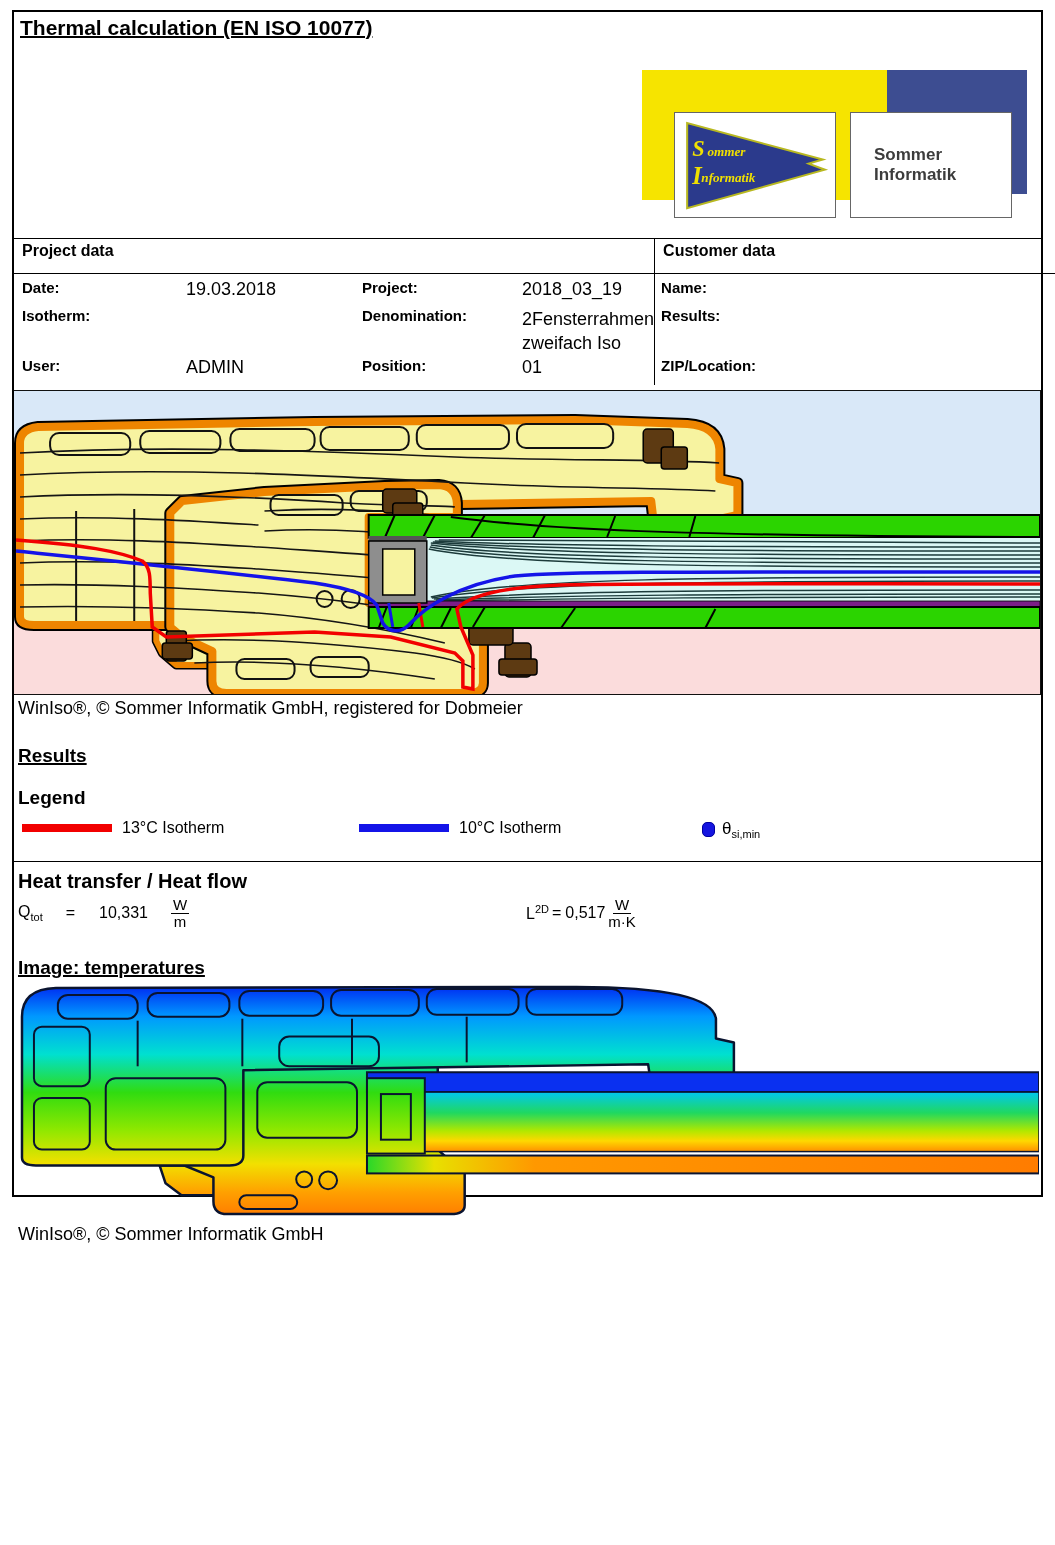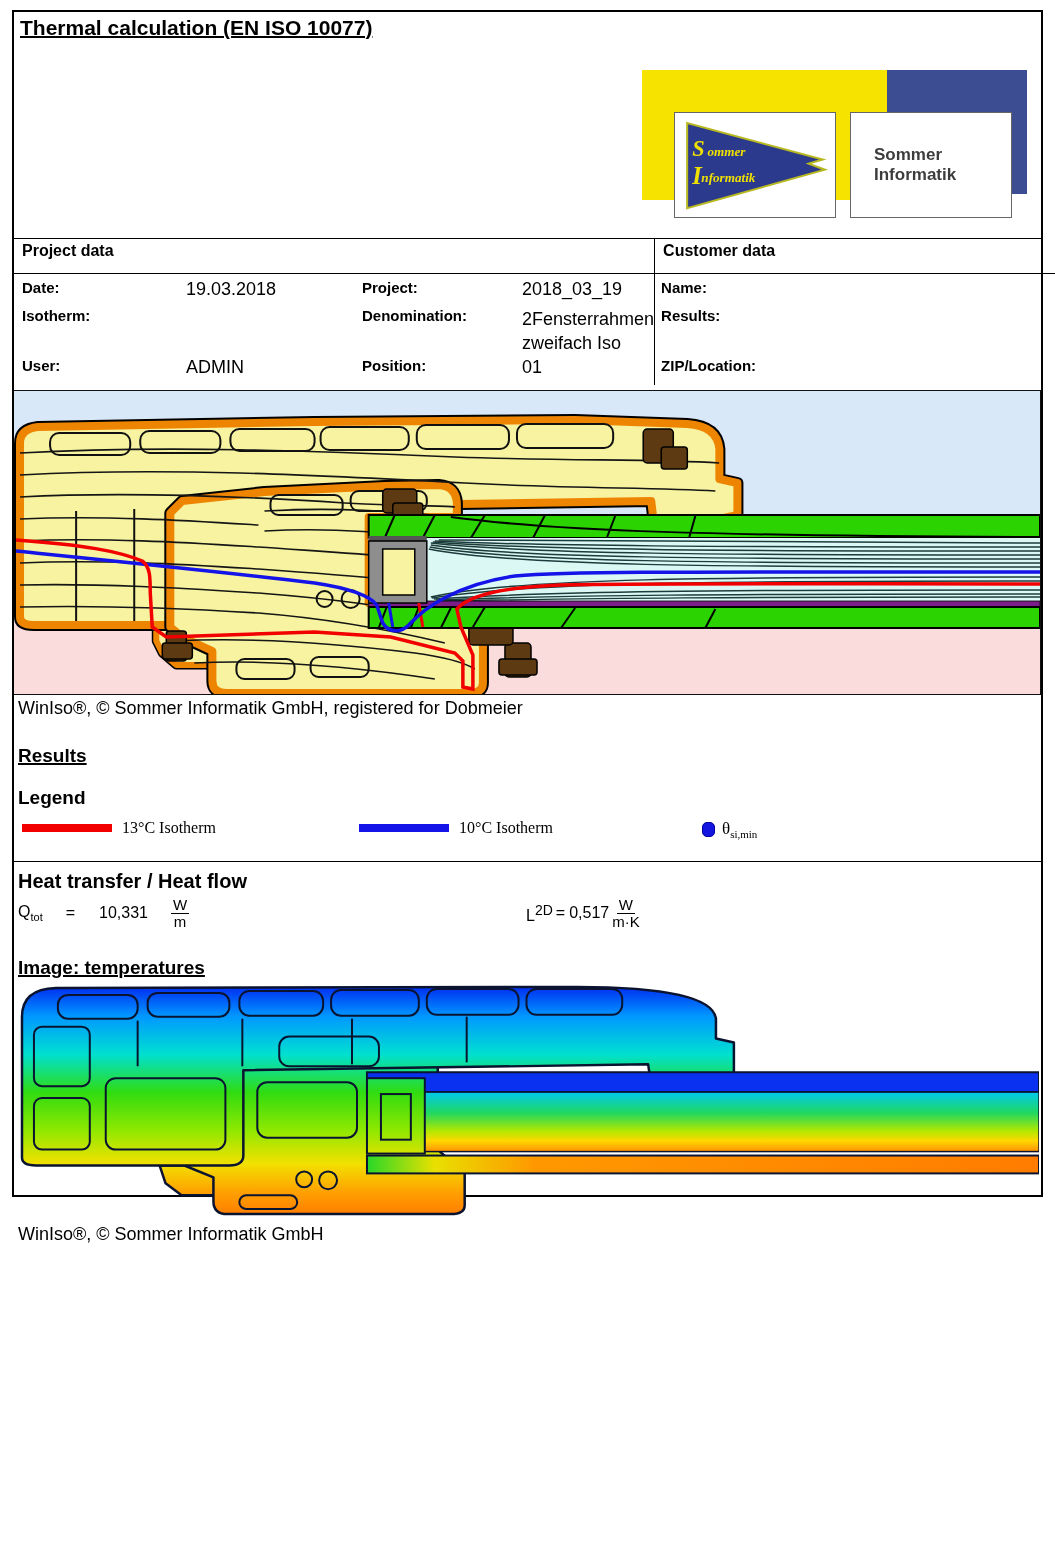--- a/index.html
+++ b/index.html
@@ -29,27 +29,27 @@
   
   .sec-head{margin:14px 0 0 4px;font-size:19px;font-weight:bold;text-decoration:underline;text-decoration-thickness:2px;}
   .sub-head{margin:20px 0 0 4px;font-size:19px;font-weight:bold;}
   .caption{margin:3px 0 0 4px;font-size:18px;}
   .img-box{margin-top:5px;width:1027px;height:305px;border:1px solid #111;border-left:none;box-sizing:border-box;}
   .img-box svg{display:block;width:100%;height:100%;}
   .temp-box{margin:4px 0 0 4px;width:1021px;height:238px;}
   .temp-box svg{display:block;width:100%;height:100%;}
   
   .legend-row{position:relative;height:30px;margin-top:6px;}
-  .legend-item{position:absolute;top:4px;display:flex;align-items:center;font-family:Liberation Serif, serif;}
+  .legend-item{position:absolute;top:4px;display:flex;align-items:center;}
   .legend-item .bar{width:90px;height:8px;margin-right:10px;}
   .legend-item .txt{font-size:16px;}
   .legend-dot{width:11px;height:13px;border-radius:5px;background:#1515e0;border:1px solid #0000a0;margin-right:7px;}
   .theta{font-size:17px;}
   sub.small{font-size:11px;}
-  sup.small{font-size:14px;margin-top:36px;}
+  sup.small{font-size:11px;margin-top:36px;}
   .rule{border-top:1.5px solid #000;margin-top:16px;}
   .heat-head{margin:8px 0 0 4px;font-size:20px;font-weight:bold;}
   .formula-row{position:relative;height:46px;margin-top:2px;}
   .formula{position:absolute;top:2px;display:flex;align-items:center;font-size:16px;}
   .f-q{left:4px;gap:20px;} .f-l{left:512px;}
   .frac{display:inline-flex;flex-direction:column;align-items:center;margin-left:3px;line-height:1.05;font-size:15px;}
   .frac .num{border-bottom:1.5px solid #000;padding:0 2px;}
   .eqtxt{margin:0 4px 0 3px;}
 </style>
 </head>

